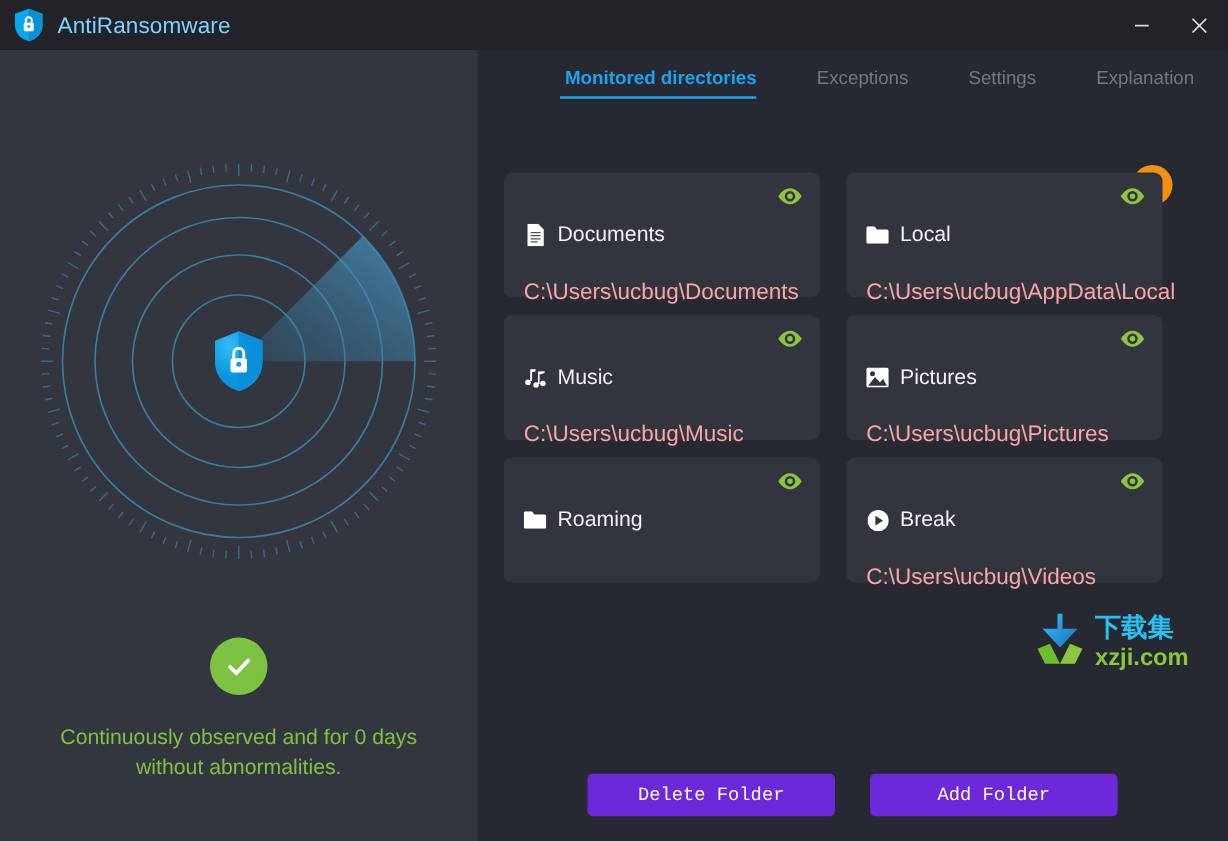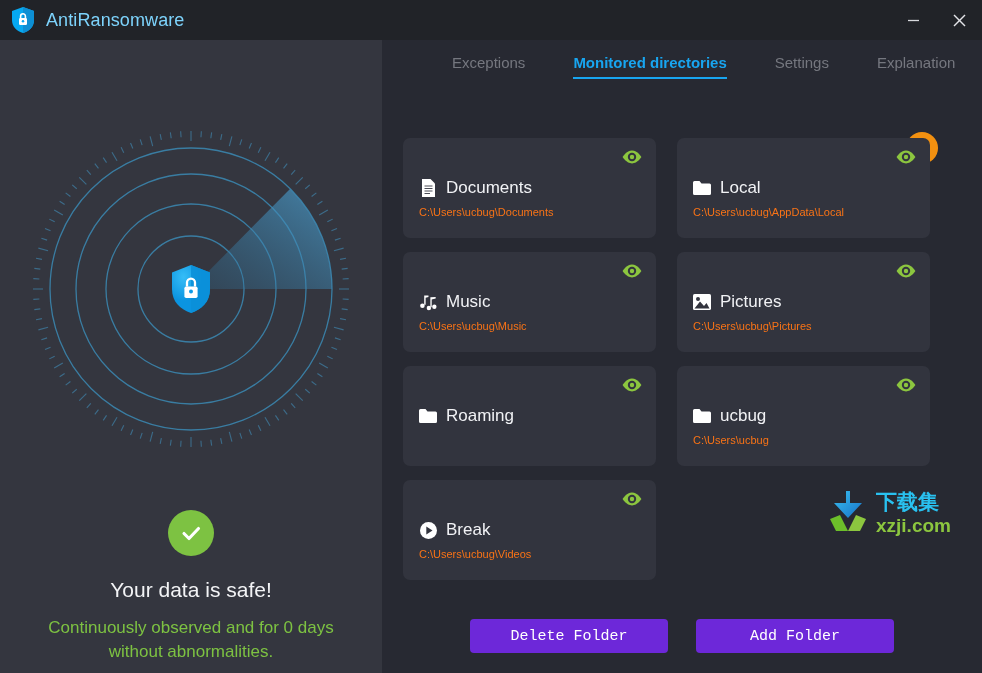--- a/index.html
+++ b/index.html
@@ -137,22 +137,22 @@
     position: absolute; left: 16px; top: 40px;
     display: flex; align-items: center; gap: 9px;
   }
   .card-icon {
     width: 18px; height: 18px;
     display: flex; align-items: center; justify-content: center;
     color: #ffffff;
   }
   .card-name { color: #f1f2f5; font-size: 17px; }
   .card-path {
-    position: absolute; left: 16px; top: 68px;
-    color: #f97316; font-size: 11px;
+    position: absolute; left: 16px; top: 85px;
+    color: #fca5a5; font-size: 18px;
   }
 
   
   .watermark {
     position: absolute; left: 444px; top: 447px;
     width: 145px; height: 52px;
   }
 
   
   .btn-row {
@@ -334,30 +334,29 @@
         </g>
       </svg>
     </div>
 
     <div class="status-block">
       <div class="check-badge">
         <svg width="26" height="26" viewBox="0 0 26 26">
           <polyline points="6,13.5 11,18.5 20.5,8.5" fill="none" stroke="#ffffff" stroke-width="3.1" stroke-linecap="round" stroke-linejoin="round"></polyline>
         </svg>
       </div>
-      <div class="safe-title">Your data is safe!</div>
       <div class="safe-sub">Continuously observed and for 0 days without abnormalities.</div>
     </div>
   </div>
 
   <div class="right-panel">
 
     <div class="tabs">
+      <div class="tab active">Monitored directories</div>
       <div class="tab">Exceptions</div>
-      <div class="tab active">Monitored directories</div>
       <div class="tab">Settings</div>
       <div class="tab">Explanation</div>
     </div>
 
     <div class="breakbar">
       <span class="break-label">Break:</span>
       <span class="break-value">1 min</span>
       <span class="break-caret">
         <svg width="12" height="8" viewBox="0 0 12 8">
           <polygon points="0,1 12,1 6,7.5" fill="#9a9ca4"></polygon>
@@ -464,36 +463,20 @@
           </div>
         </div>
         <div class="card">
           <span class="eye"><svg width="20" height="14" viewBox="0 0 20 14">
               <path d="M10 0.6 C15.6 0.6 19.4 7 19.4 7 C19.4 7 15.6 13.4 10 13.4 C4.4 13.4 0.6 7 0.6 7 C0.6 7 4.4 0.6 10 0.6 Z" fill="#8cc63f"></path>
               <circle cx="10" cy="7" r="4.2" fill="#32343e"></circle>
               <circle cx="10" cy="7" r="2.2" fill="#8cc63f"></circle>
             </svg></span>
           <div class="card-head">
             <span class="card-icon">
-              <svg width="18" height="14" viewBox="0 0 18 14">
-                <path d="M0 1.5 A1.5 1.5 0 0 1 1.5 0 H6.5 L8.5 2.5 H16.5 A1.5 1.5 0 0 1 18 4 V12.5 A1.5 1.5 0 0 1 16.5 14 H1.5 A1.5 1.5 0 0 1 0 12.5 Z" fill="#ffffff"></path>
-              </svg>
-            </span>
-            <span class="card-name">ucbug</span>
-          </div>
-          <div class="card-path">C:\Users\ucbug</div>
-        </div>
-        <div class="card">
-          <span class="eye"><svg width="20" height="14" viewBox="0 0 20 14">
-              <path d="M10 0.6 C15.6 0.6 19.4 7 19.4 7 C19.4 7 15.6 13.4 10 13.4 C4.4 13.4 0.6 7 0.6 7 C0.6 7 4.4 0.6 10 0.6 Z" fill="#8cc63f"></path>
-              <circle cx="10" cy="7" r="4.2" fill="#32343e"></circle>
-              <circle cx="10" cy="7" r="2.2" fill="#8cc63f"></circle>
-            </svg></span>
-          <div class="card-head">
-            <span class="card-icon">
               <svg width="17" height="17" viewBox="0 0 17 17">
                 <circle cx="8.5" cy="8.5" r="8.5" fill="#ffffff"></circle>
                 <polygon points="6.3,4.6 12.5,8.5 6.3,12.4" fill="#32343e"></polygon>
               </svg>
             </span>
             <span class="card-name">Break</span>
           </div>
           <div class="card-path">C:\Users\ucbug\Videos</div>
         </div>
       </div>

